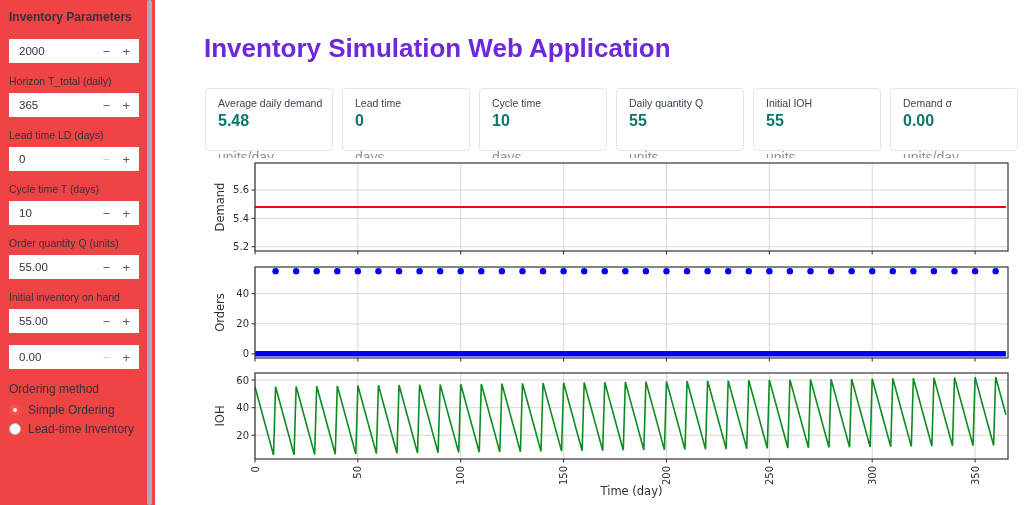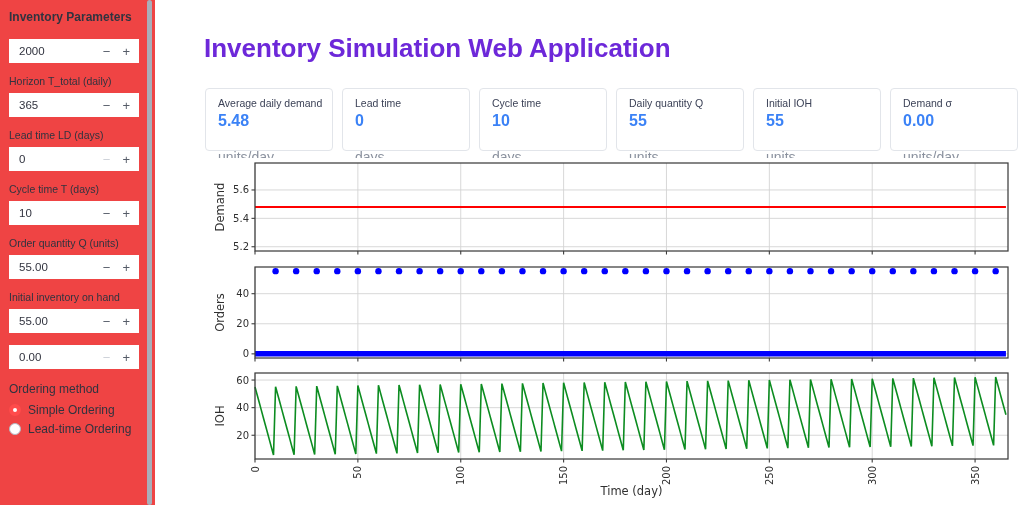--- a/index.html
+++ b/index.html
@@ -25,21 +25,21 @@
   .radio-circle.on{border:4px solid #ff4b4b;}
   .radio-text{font-size:12px;color:#31333f;}
 
   
   .main{position:absolute;left:155px;top:0;width:869px;height:505px;background:#ffffff;}
   .page-title{position:absolute;left:49px;top:33px;font-size:26px;font-weight:700;color:#6d28d9;}
   .metrics{position:absolute;left:50px;top:88px;display:flex;gap:9px;}
   .metric-card{width:128px;height:63px;box-sizing:border-box;background:#fff;
     border:1px solid #e2e5ea;border-radius:4px;padding:8px 6px 0 12px;}
   .metric-label{font-size:10.5px;color:#3c4257;white-space:nowrap;overflow:hidden;}
-  .metric-value{font-size:16px;font-weight:700;color:#3b82f6;margin-top:3px;}
+  .metric-value{font-size:16px;font-weight:700;color:#0f766e;margin-top:3px;}
   .metric-unit{font-size:14px;color:#8a919e;margin-top:19px;}
   .figure{position:absolute;left:5px;top:158px;width:860px;height:347px;}
   svg text{font-family:"DejaVu Sans",sans-serif;}
 </style>
 </head>
 <body>
 
 <div class="app">
 
   <div class="sidebar">
@@ -110,21 +110,21 @@
 
     <div class="radio-label">Ordering method</div>
     <div id="radio-container">
   <div class="radio-row">
     <span class="radio-circle on"></span>
     <span class="radio-text">Simple Ordering</span>
   </div>
 
   <div class="radio-row">
     <span class="radio-circle"></span>
-    <span class="radio-text">Lead-time Ordering</span>
+    <span class="radio-text">Lead-time Inventory</span>
   </div>
 </div>
 
   </div>
   <div class="sidebar-scroll"></div>
 
   <div class="main">
     <div class="page-title">Inventory Simulation Web Application</div>
 
     <div class="metrics" id="metrics-container">

